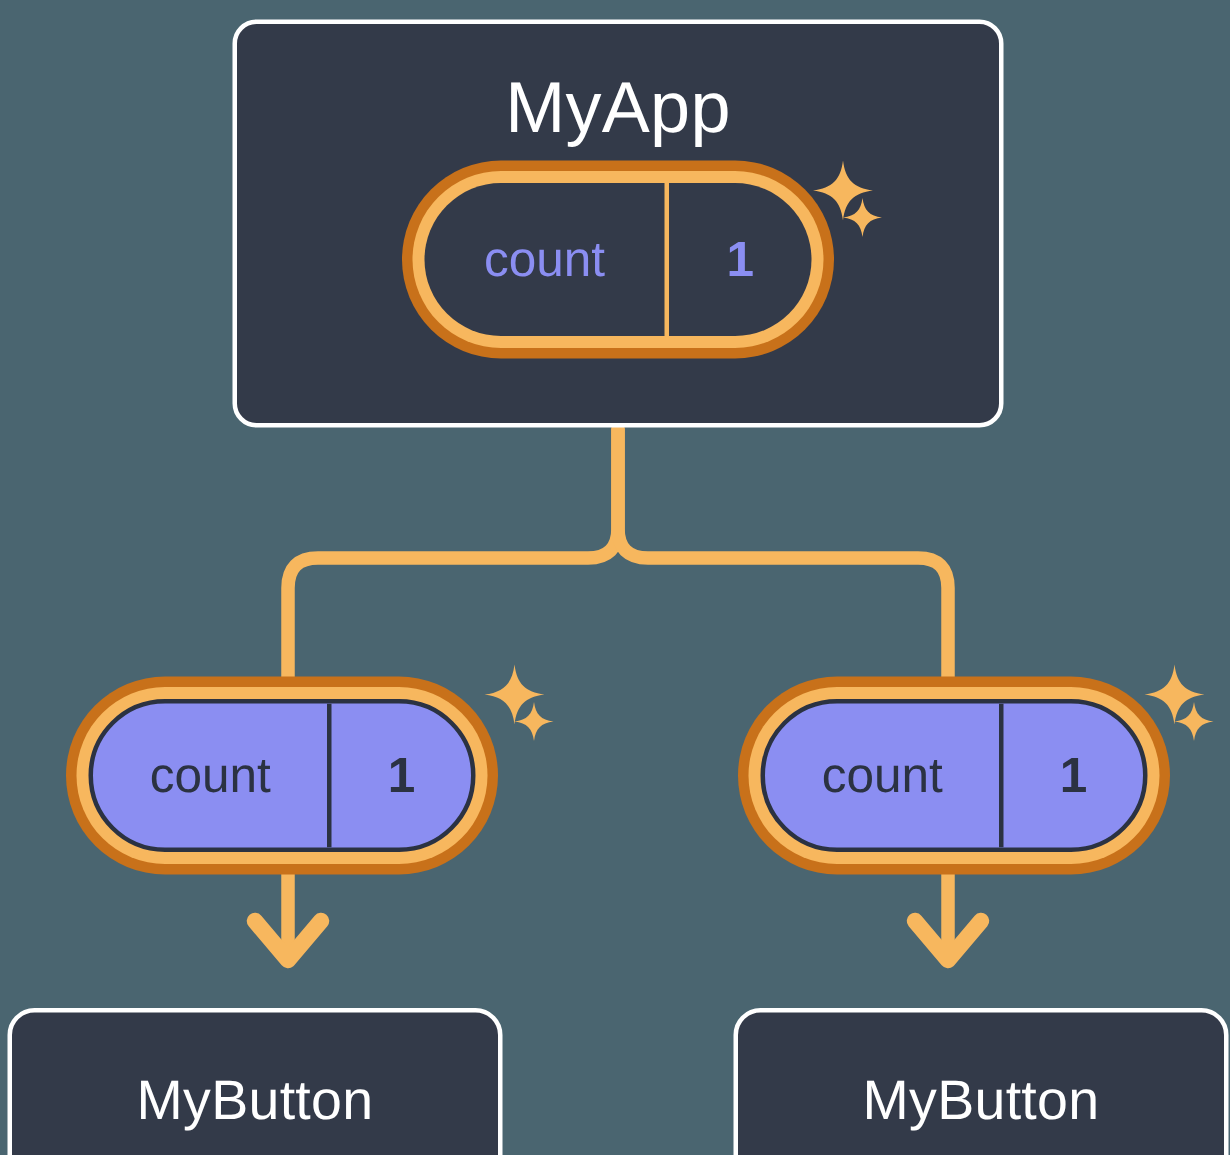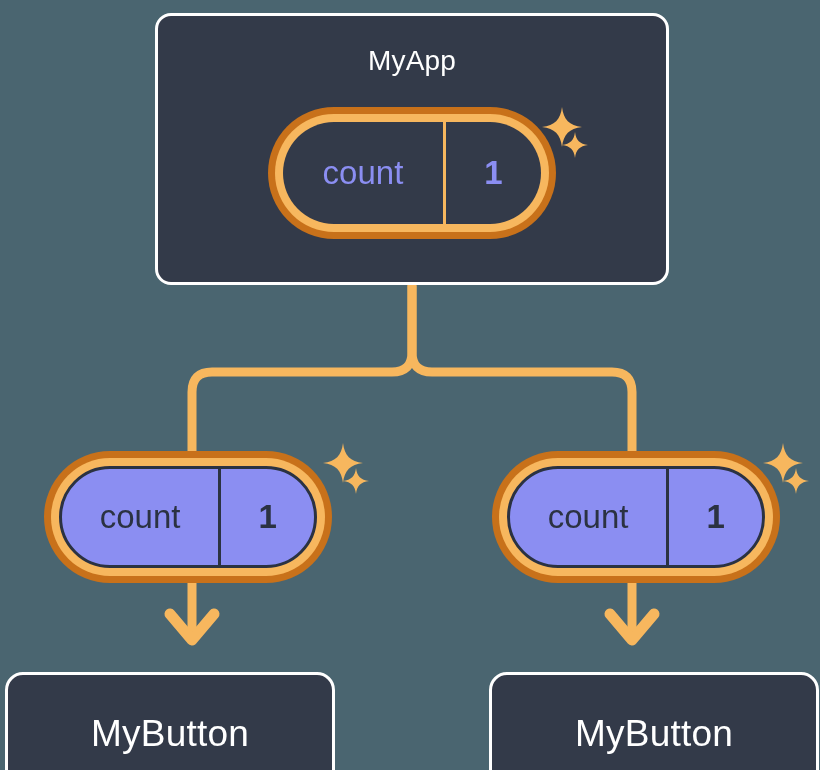--- a/index.html
+++ b/index.html
@@ -34,21 +34,21 @@
   .card {
     position: absolute;
     box-sizing: border-box;
     background: #333a49;
     border: 3px solid #ffffff;
     border-radius: 16px;
     z-index: 2;
   }
   .card-title {
     color: #ffffff;
-    font-size: 28px;
+    font-size: 48px;
     font-weight: 400;
     text-align: center;
     letter-spacing: 0.2px;
     white-space: nowrap;
   }
   #app-card {
     left: 155px;
     top: 13px;
     width: 514px;
     height: 272px;

